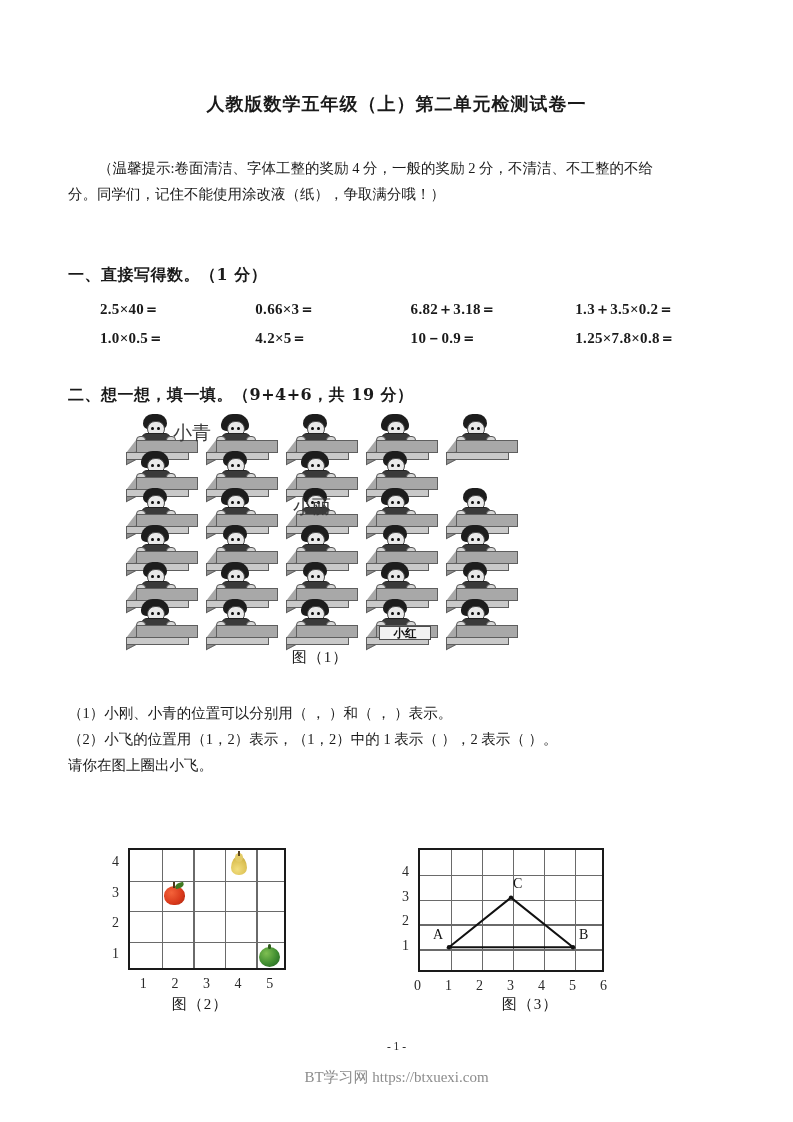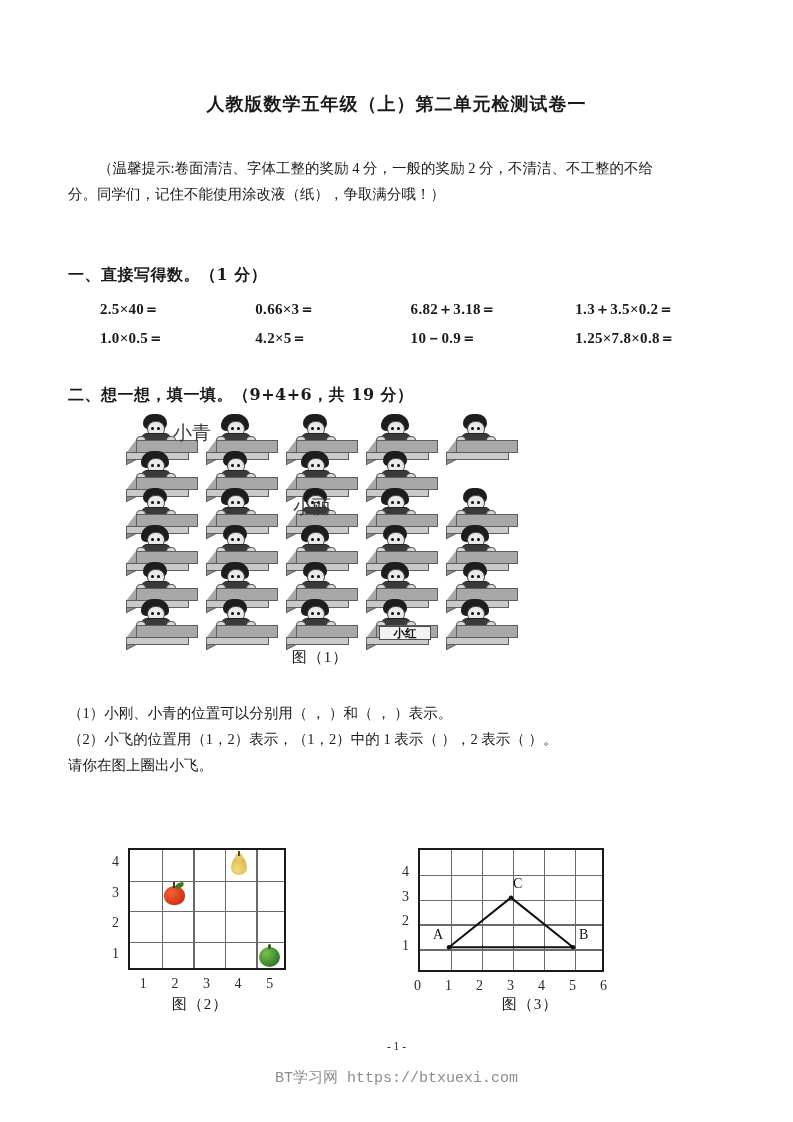--- a/index.html
+++ b/index.html
@@ -357,21 +357,21 @@
     font-size: 11.5px;
     color: #2a2a2a;
   }
   #watermark {
     position: absolute;
     left: 0; top: 1068px;
     width: 793px;
     text-align: center;
     font-size: 15px;
     color: #8c8c8c;
-    font-family: Liberation Mono, monospace;
+    font-family: Liberation Serif, serif;
   }
 </style>
 </head>
 <body>
 
 <div class="page">
 
   <div class="title">人教版数学五年级（上）第二单元检测试卷一</div>
 
   <div class="tip">

